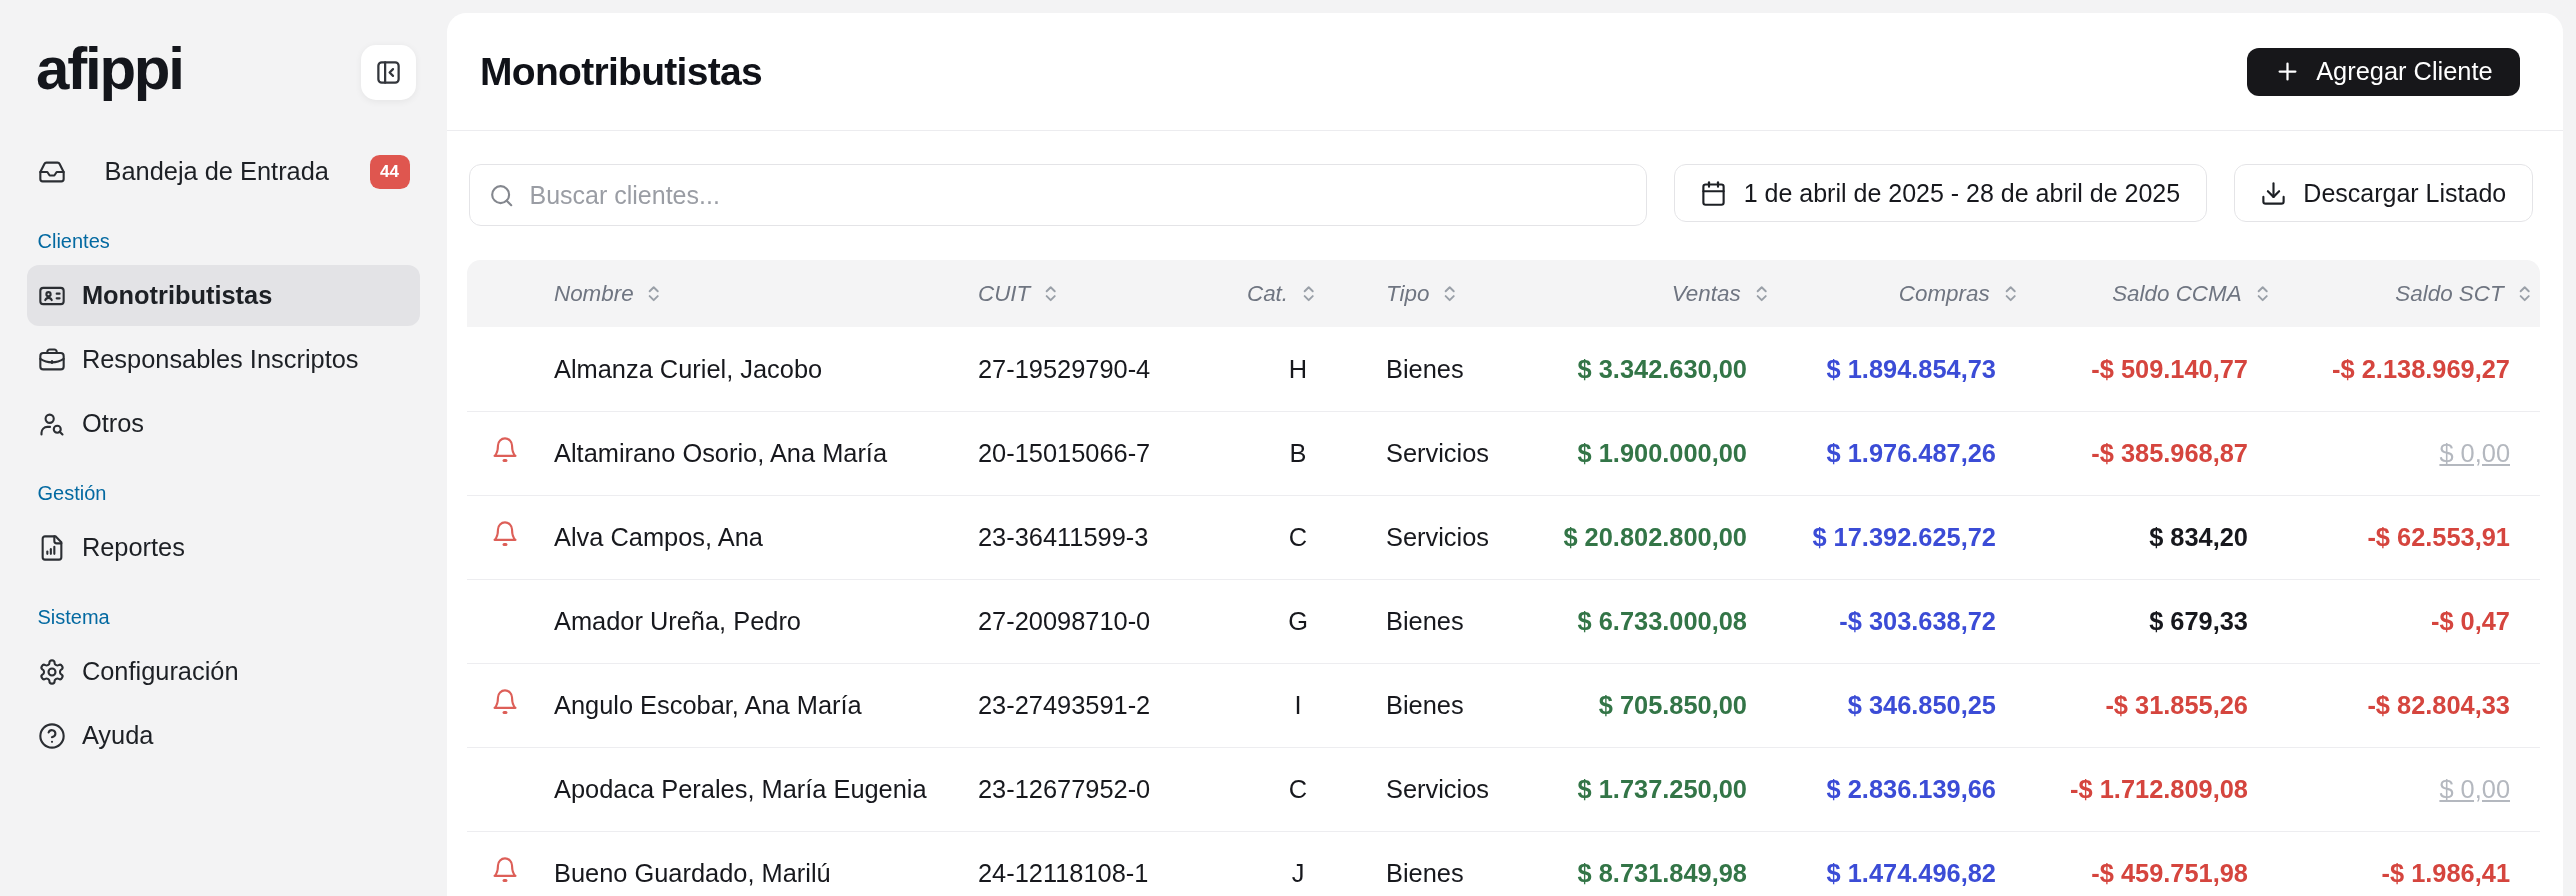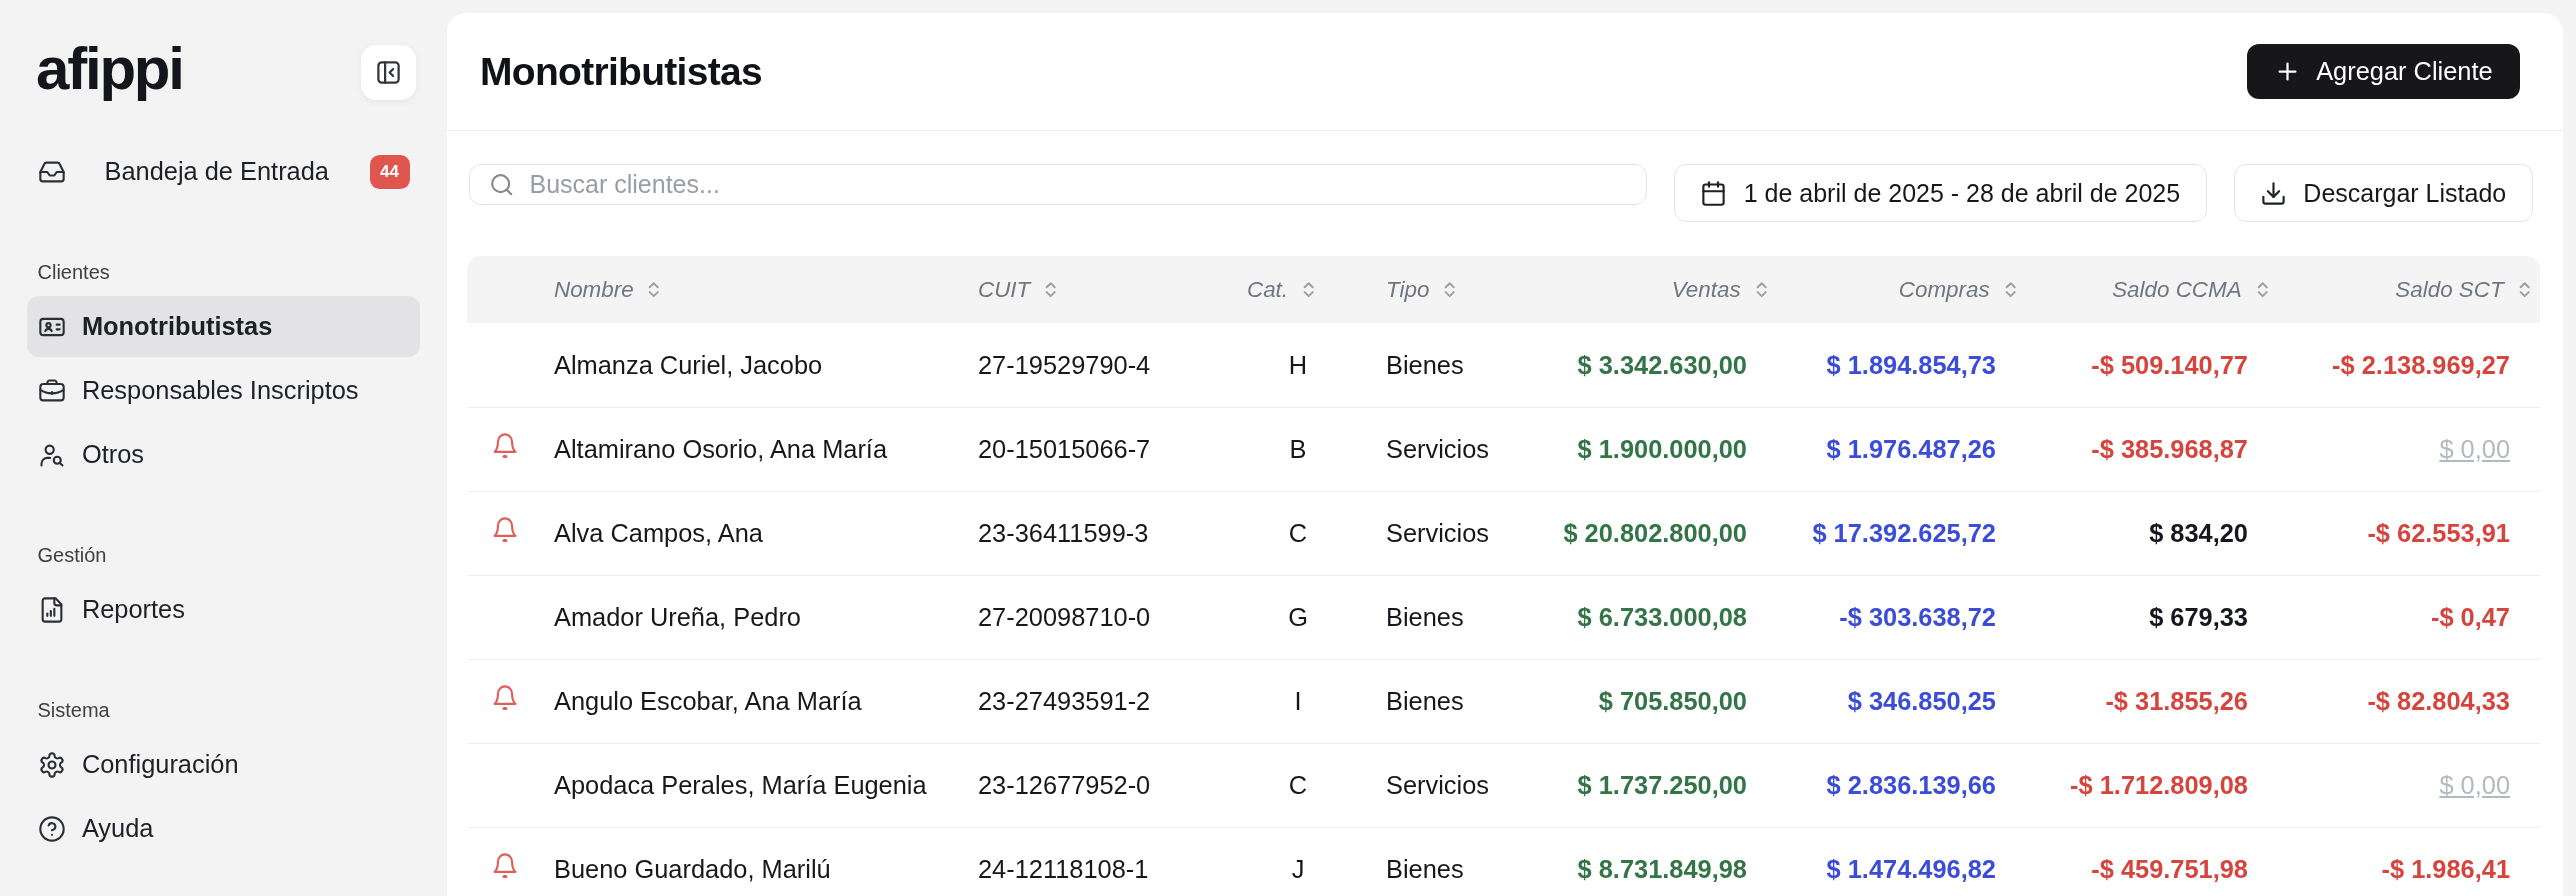--- a/index.html
+++ b/index.html
@@ -27,40 +27,40 @@
     margin-bottom:3px; cursor:pointer; position:relative;
   }
   .nav-item .nav-ic { color:#2b2e33; flex:0 0 auto; }
   .nav-item.active { background:var(--active,#e3e3e6); font-weight:bold; }
   .nav-inbox { margin-top:39px;gap:39px; }
   .badge {
     position:absolute; right:10.5px; min-width:40px; height:34px; padding:0 9px;
     background:var(--badge,#df564f); color:#fff; font-size:17px; font-weight:bold;
     border-radius:9.7px; display:flex; align-items:center; justify-content:center;
   }
-  .section-label { margin-top:59px; margin-bottom:12px; padding-left:10.5px; font-size:20px; color:#404040; font-weight:500; }
+  .section-label { margin-top:28px; margin-bottom:12px; padding-left:10.5px; font-size:20px; color:#0369a1; font-weight:500; }
 
   
   .main-wrap { flex:1; padding:13.4px 13.4px 0 0; min-width:0; }
   .card { background:#fff; border-radius:19.4px 19.4px 0 0; height:100%; overflow:hidden; }
   .card-header {
     height:118px; border-bottom:1.5px solid #ececef;
     display:flex; align-items:center; justify-content:space-between; padding:0 43px 0 33px;
   }
   .page-title { font-size:39px; font-weight:bold; letter-spacing:-0.7px; color:#101218; }
   .add-btn {
-    height:55px; background:var(--btn,#17171a); color:#fff; border:none; border-radius:12px;
+    height:48px; background:var(--btn,#17171a); color:#fff; border:none; border-radius:12px;
     font-family:inherit; font-size:25.4px; font-weight:500; display:flex; align-items:center; gap:15px;
     padding:0 27px; cursor:pointer;
   }
 
   
   .toolbar { display:flex; gap:27px; margin-top:33px; padding:0 30px 0 21.7px; }
   .search-box {
-    flex:1; height:41px; border:1.5px solid #e4e4e7; border-radius:12px;
+    flex:1; height:62px; border:1.5px solid #e4e4e7; border-radius:12px;
     display:flex; align-items:center; padding:0 19.4px; gap:15px; background:#fff; color:#84878e;
   }
   .search-box input {
     border:none; outline:none; flex:1; font-family:inherit; font-size:25px; color:#17181d; background:transparent;
   }
   .search-box input::placeholder { color:#9a9da4; }
   .tool-btn {
     height:58px; border:1.5px solid #e4e4e7; background:#fff; border-radius:12px;
     display:flex; align-items:center; gap:16.4px; padding:0 25.4px;
     font-family:inherit; font-size:25px; color:#17181d; cursor:pointer; white-space:nowrap;

